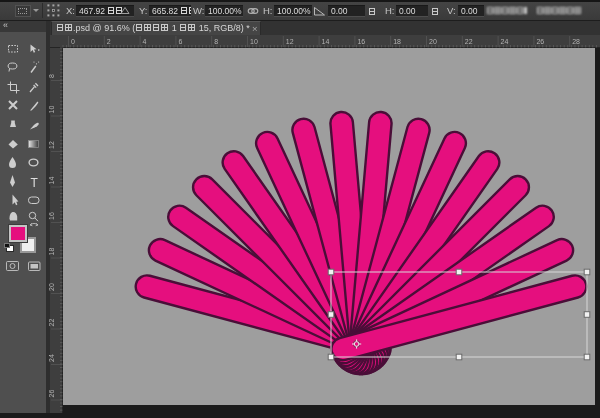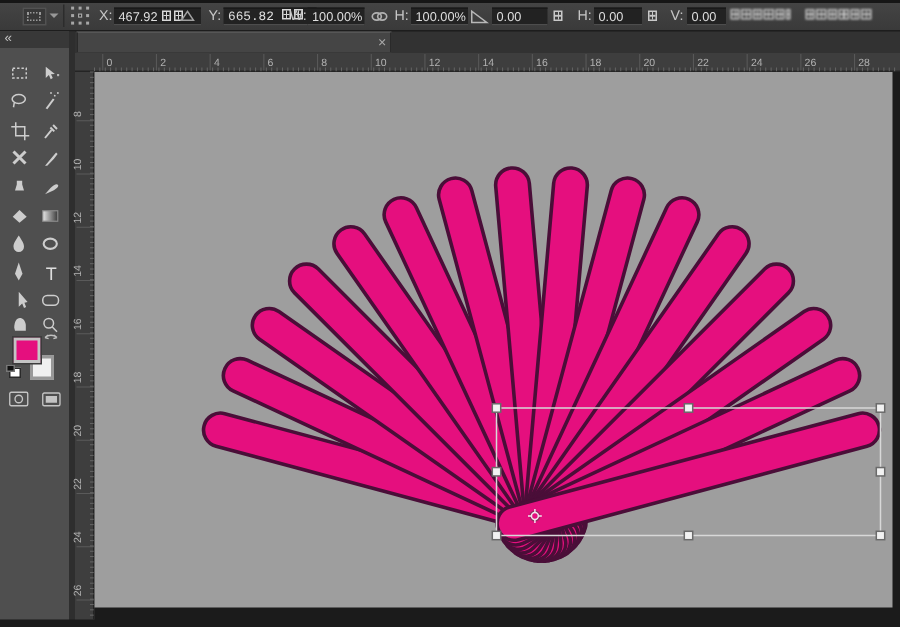--- a/index.html
+++ b/index.html
@@ -48,21 +48,21 @@
         <rect x="11.4" y="11.4" width="2" height="2"></rect>
     </g>
   </svg>
 
   <div class="lbl" style="left:66px;top:5px;">X:</div>
   <div class="fld" style="left:76px;width:58px;">467.92 <span class="k kf"></span><span class="k kf"></span></div>
   <svg class="abs" style="left:120px;top:6px;" width="10" height="9">
       <path d="M1 7.5 L5 1.5 L9 7.5 Z" fill="none" stroke="#a0a0a0" stroke-width="1"></path>
     </svg>
   <div class="lbl" style="left:139px;top:5px;">Y:</div>
-  <div class="fld" style="left:149px;width:62px;font-family:Liberation Mono, monospace;">665.82 <span class="k kf"></span><span class="k kf"></span></div>
+  <div class="fld" style="left:149px;width:42px;">665.82 <span class="k kf"></span><span class="k kf"></span></div>
   <div class="lbl" style="left:193px;top:5px;">W:</div>
   <div class="fld" style="left:205px;width:38px;">100.00%</div>
   <svg class="abs" style="left:247px;top:7px;" width="12" height="8" viewBox="0 0 12 8">
     <ellipse cx="4.2" cy="4" rx="3" ry="2.4" fill="none" stroke="#b2b2b2" stroke-width="1.1"></ellipse>
     <ellipse cx="7.8" cy="4" rx="3" ry="2.4" fill="none" stroke="#b2b2b2" stroke-width="1.1"></ellipse>
   </svg>
   <div class="lbl" style="left:263px;top:5px;">H:</div>
   <div class="fld" style="left:274px;width:38px;">100.00%</div>
   <svg class="abs" style="left:313px;top:5px;" width="13" height="12" viewBox="0 0 13 12">
     <path d="M1.5 10 L11.5 10 L1.5 2.5 Z" fill="none" stroke="#b8b8b8" stroke-width="1"></path>
@@ -72,20 +72,21 @@
   <div class="lbl" style="left:385px;top:5px;">H:</div>
   <div class="fld" style="left:396px;width:32px;">0.00</div>
   <div class="lbl" style="left:431px;top:6px;"><span class="k"></span></div>
   <div class="lbl" style="left:447px;top:5px;">V:</div>
   <div class="fld" style="left:458px;width:26px;">0.00</div>
   <div class="lbl" style="left:486px;top:5px;filter:blur(0.8px);"><span class="k" style="margin:0 0.5px"></span><span class="k" style="margin:0 0.5px"></span><span class="k" style="margin:0 0.5px"></span><span class="k" style="margin:0 0.5px"></span><span class="k" style="margin:0 0.5px"></span><span class="k" style="margin:0 0.5px;width:3px"></span></div>
   <div class="lbl" style="left:536px;top:5px;filter:blur(0.8px);"><span class="k" style="margin:0 0.5px"></span><span class="k" style="margin:0 0.5px"></span><span class="k" style="margin:0 0.5px"></span><span class="k" style="margin:0 0.5px"></span><span class="k" style="margin:0 0.5px"></span><span class="k" style="margin:0 0.5px"></span></div>
 
   <div class="abs" style="left:0;top:21px;width:600px;height:14px;background:#323232;"></div>
   <div class="abs" style="left:51px;top:21px;width:210px;height:14px;background:#454545;border-left:1px solid #2a2a2a;border-right:1px solid #2a2a2a;border-top:1px solid #565656;"></div>
+  <div class="abs" style="left:56px;top:23px;color:#d6d6d6;font-size:9px;white-space:nowrap;"><span class="k"></span><span class="k"></span>.psd @ 91.6% (<span class="k"></span><span class="k"></span><span class="k"></span><span class="k"></span> 1 <span class="k"></span><span class="k"></span> 15, RGB/8) *</div>
   <div class="abs" style="left:252px;top:23px;color:#a8a8a8;font-size:9.5px;">×</div>
 
   <div class="abs" style="left:0;top:21px;width:46px;height:392px;background:#4f4f4f;"></div>
   <div class="abs" style="left:0;top:21px;width:46px;height:11px;background:#383838;"></div>
   <div class="abs" style="left:3px;top:20px;color:#c2c2c2;font-size:9px;">«</div>
   <svg class="abs" style="left:0;top:35px;" width="46" height="260" viewBox="0 0 46 260">
     <g stroke="#cdcdcd" stroke-width="1" fill="none">
 
       <circle cx="19" cy="-1.5" r="0.8" fill="#9a9a9a" stroke="none"></circle>
         <circle cx="23" cy="-1.5" r="0.8" fill="#9a9a9a" stroke="none"></circle>

